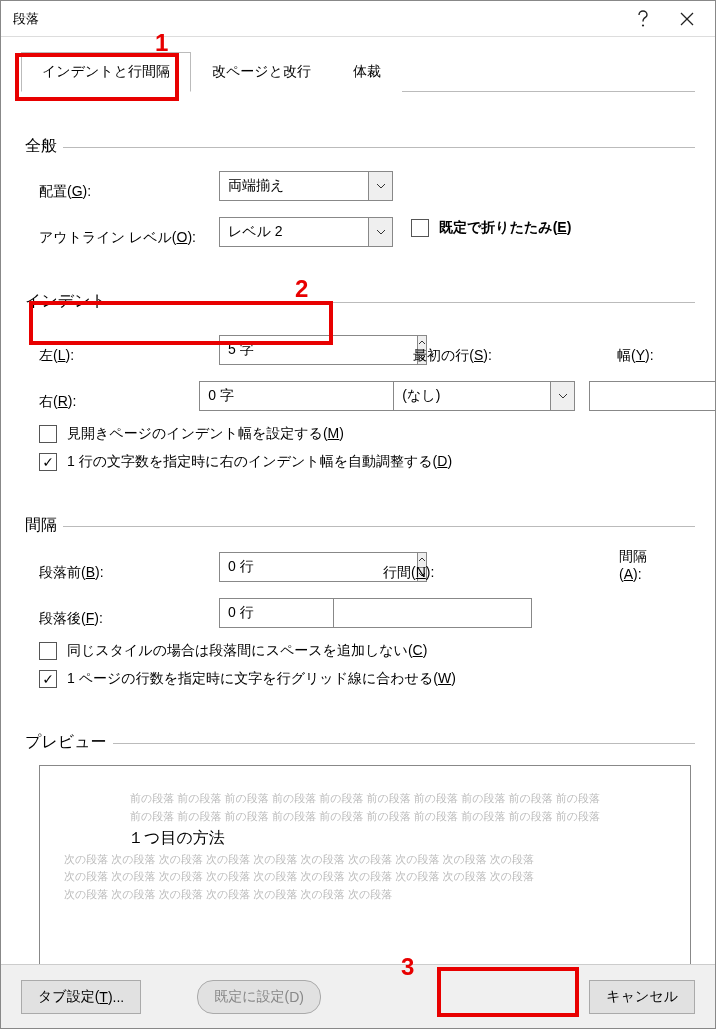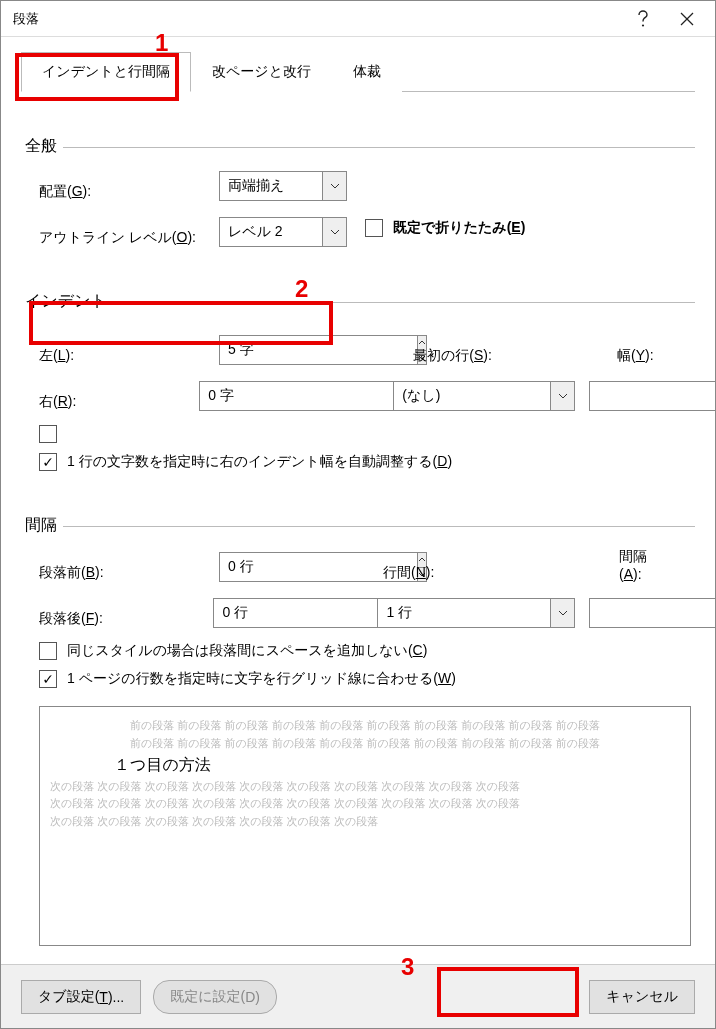--- a/index.html
+++ b/index.html
@@ -86,21 +86,21 @@
     min-height: 32px;
   }
   .lbl {
     width: 180px;
     font-size: 14px;
   }
   .select {
     position: relative;
     display: flex;
     align-items: stretch;
-    width: 128px;
+    width: 174px;
     height: 30px;
   }
   .select input, .select .sel-val {
     flex: 1;
     border: 1px solid #888;
     padding: 0 8px;
     font-size: 14px;
     font-family: inherit;
     background: #fff;
     display: flex;
@@ -178,21 +178,21 @@
     font-size: 14px;
   }
   .col3lbl {
     margin-left: 14px;
     width: 70px;
     font-size: 14px;
   }
 
   .preview-box {
     border: 1px solid #888;
-    padding: 10px;
+    padding: 24px;
     height: 240px;
     overflow: hidden;
     font-size: 11px;
     color: #bbb;
     line-height: 1.6;
     text-align: left;
   }
   .preview-box .primary {
     color: #000;
     margin-left: 64px;
@@ -204,21 +204,20 @@
   .footer {
     position: absolute;
     bottom: 0;
     left: 0; right: 0;
     height: 64px;
     background: #f0f0f0;
     border-top: 1px solid #ccc;
     display: flex;
     align-items: center;
     padding: 0 20px;
-    gap: 12px;
   }
   .footer .spacer { flex: 1; }
   .footer .btn {
     height: 34px;
     padding: 0 16px;
     min-width: 100px;
     border: 1px solid #aaa;
     background: #e1e1e1;
     font-size: 14px;
     font-family: inherit;
@@ -361,20 +360,21 @@
             </div>
         </div>
         <div class="spinner narrow-spin" style="margin-left:14px;">
           <input value="" style="">
 
         </div>
       </div>
 
       <div class="chk-row">
         <span class="chk"></span>
+        <span><span>見開きページのインデント幅を設定する(</span><span class="u">M</span><span>)</span></span>
       </div>
       <div class="chk-row">
         <span class="chk checked"></span>
         <span><span>1 行の文字数を指定時に右のインデント幅を自動調整する(</span><span class="u">D</span><span>)</span></span>
       </div>
     </div>
   </div>
 
   <div class="group">
     <div class="group-label">間隔</div>
@@ -409,66 +409,59 @@
                   <path d="M1 4 L4 1 L7 4" stroke="#333" fill="none"></path>
                 </svg>
               </div>
             <div class="sb">
                 <svg viewBox="0 0 8 5">
                   <path d="M1 1 L4 4 L7 1" stroke="#333" fill="none"></path>
                 </svg>
               </div>
           </div>
         </div>
-        <div class="select wide-select" style="margin-left:64px;">
-          <div class="sel-val">1 行</div>
-          <div class="dd">
-              <svg viewBox="0 0 10 6">
-                <path d="M1 1 L5 5 L9 1" stroke="#333" fill="none"></path>
-              </svg>
-            </div>
-        </div>
         <div class="spinner narrow-spin" style="margin-left:14px;">
           <input value="" style="">
 
         </div>
       </div>
       <div class="chk-row">
         <span class="chk"></span>
         <span><span>同じスタイルの場合は段落間にスペースを追加しない(</span><span class="u">C</span><span>)</span></span>
       </div>
       <div class="chk-row">
         <span class="chk checked"></span>
         <span><span>1 ページの行数を指定時に文字を行グリッド線に合わせる(</span><span class="u">W</span><span>)</span></span>
       </div>
     </div>
   </div>
 
   <div class="group">
+    <div class="group-label">プレビュー</div>
     <div class="group-body">
       <div class="preview-box">
         <div class="ghost-line" style="text-align:center;">前の段落  前の段落  前の段落  前の段落  前の段落  前の段落  前の段落  前の段落  前の段落  前の段落</div>
         <div class="ghost-line" style="text-align:center;">前の段落  前の段落  前の段落  前の段落  前の段落  前の段落  前の段落  前の段落  前の段落  前の段落</div>
         <div class="primary">１つ目の方法</div>
         <div class="ghost-line">次の段落  次の段落  次の段落  次の段落  次の段落  次の段落  次の段落  次の段落  次の段落  次の段落</div>
         <div class="ghost-line">次の段落  次の段落  次の段落  次の段落  次の段落  次の段落  次の段落  次の段落  次の段落  次の段落</div>
         <div class="ghost-line">次の段落  次の段落  次の段落  次の段落  次の段落  次の段落  次の段落</div>
       </div>
     </div>
   </div>
 
 </div>
 
 <div class="footer">
   <button class="btn">
       <span>タブ設定(</span>
       <span class="u">T</span>
       <span>)...</span>
     </button>
-  <button class="btn disabled" style="border-radius:16px;">
+  <button class="btn disabled" style="margin-left:56px;border-radius:16px;">
       <span>既定に設定(</span>
       <span>D</span>
       <span>)</span>
     </button>
   <span class="spacer"></span>
   <button class="btn">キャンセル</button>
 </div>
 
 <div class="anno" style="left:14px; top:52px; width:164px; height:48px;"></div>
 <div class="anno-num" style="left:154px; top:28px;">1</div>

